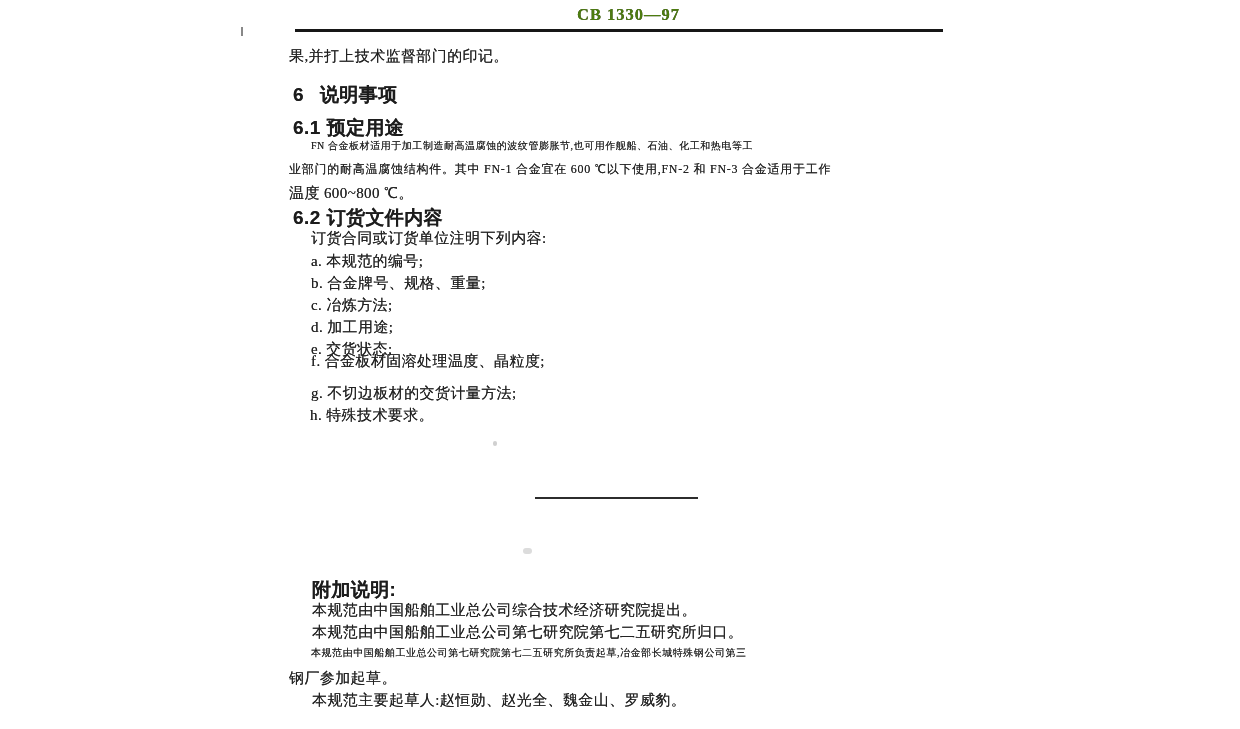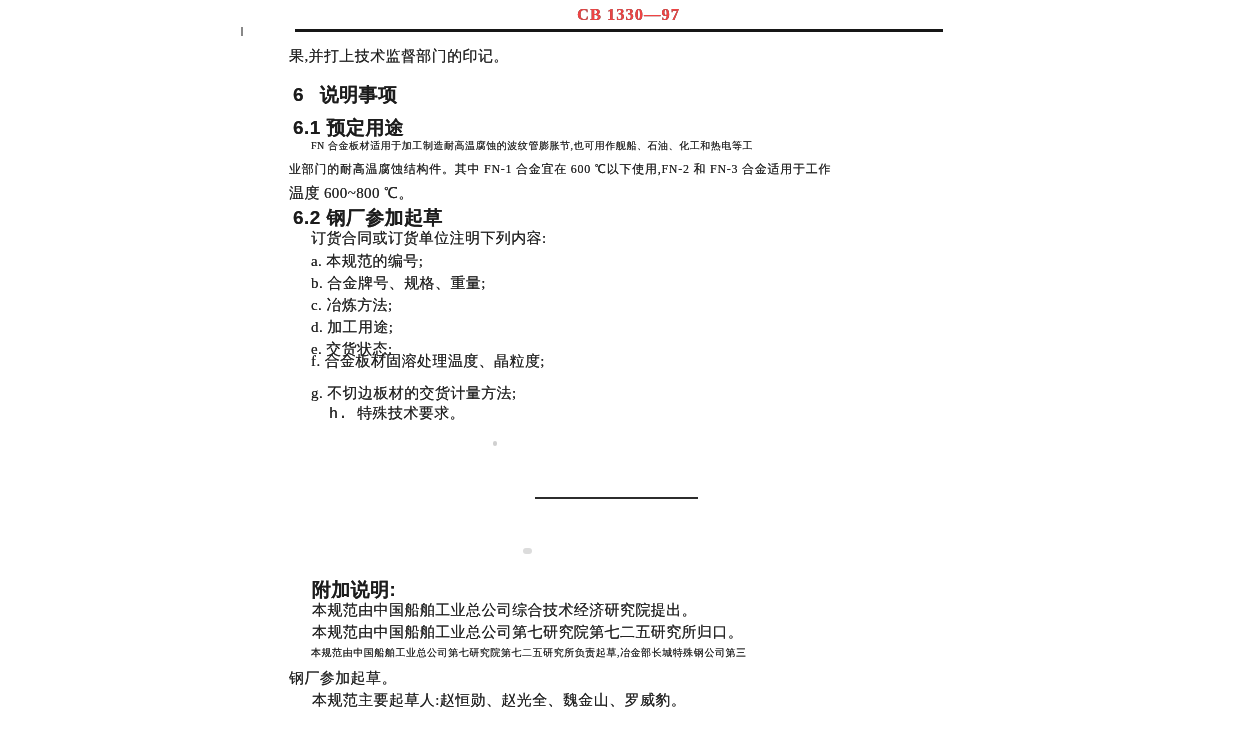--- a/index.html
+++ b/index.html
@@ -11,21 +11,21 @@
     position:absolute; white-space:nowrap; font-size:15px; line-height:1.2;
     letter-spacing:0.4px; text-shadow:0 0 0.5px rgba(45,45,45,0.85);
   }
   .heading { font-family:"Liberation Sans", sans-serif; font-weight:700; font-size:19px; color:#1c1c1c; }
   .secnum-wide { display:inline-block; margin-right:16px; }
   .secnum { display:inline-block; margin-right:6px; }
   .longline { font-size:10px; letter-spacing:0.55px; }
   .longline2 { font-size:12px; letter-spacing:0.75px; }
   .header-code {
     position:absolute; left:577px; top:5px; font-weight:700; font-size:16.5px;
-    letter-spacing:1px; color:#ef4444; white-space:nowrap;
+    letter-spacing:1px; color:#4d7c0f; white-space:nowrap;
     text-shadow:0 0 0.5px rgba(30,30,30,0.9);
   }
   .rule-top { position:absolute; left:295px; top:29px; width:648px; height:3px; background:#171717; }
   .rule-mid { position:absolute; left:535px; top:497px; width:163px; height:2px; background:#2c2c2c; }
   .artifact-tick { position:absolute; left:241px; top:27px; width:2px; height:9px; background:#6a6a6a; opacity:0.8; }
   .artifact-speck { position:absolute; left:523px; top:548px; width:9px; height:6px; background:#9a9a9a; opacity:0.35; border-radius:3px; }
   .artifact-dot { position:absolute; left:493px; top:441px; width:4px; height:5px; background:#8a8a8a; opacity:0.4; border-radius:2px; }
 </style>
 </head>
 <body>
@@ -43,32 +43,32 @@
   </div>
 
   <div class="line heading" style="left:293px; top:117px;">
     <span class="secnum">6.1</span><span>预定用途</span>
   </div>
   <div class="line longline" style="left:311px; top:140px;">FN 合金板材适用于加工制造耐高温腐蚀的波纹管膨胀节,也可用作舰船、石油、化工和热电等工</div>
   <div class="line longline2" style="left:289px; top:162px;">业部门的耐高温腐蚀结构件。其中 FN-1 合金宜在 600 ℃以下使用,FN-2 和 FN-3 合金适用于工作</div>
   <div class="line" style="left:289px; top:184px;">温度 600~800 ℃。</div>
 
   <div class="line heading" style="left:293px; top:207px;">
-    <span class="secnum">6.2</span><span>钢厂参加起草</span>
+    <span class="secnum">6.2</span><span>订货文件内容</span>
   </div>
   <div class="line" style="left:311px; top:229px;">订货合同或订货单位注明下列内容:</div>
 
   <div class="line" style="left:311px; top:252px;">a. 本规范的编号;</div>
   <div class="line" style="left:311px; top:274px;">b. 合金牌号、规格、重量;</div>
   <div class="line" style="left:311px; top:296px;">c. 冶炼方法;</div>
   <div class="line" style="left:311px; top:318px;">d. 加工用途;</div>
   <div class="line" style="left:311px; top:340px;">e. 交货状态;</div>
   <div class="line" style="left:311px; top:352px;">f. 合金板材固溶处理温度、晶粒度;</div>
   <div class="line" style="left:311px; top:384px;">g. 不切边板材的交货计量方法;</div>
-  <div class="line" style="left:329px; top:406px;font-family:Liberation Mono, monospace;">h. 特殊技术要求。</div>
+  <div class="line" style="left:310px; top:406px;">h. 特殊技术要求。</div>
 
   <div class="artifact-dot"></div>
   <div class="rule-mid"></div>
   <div class="artifact-speck"></div>
 
   <div class="line heading" style="left:312px; top:579px;">附加说明:</div>
   <div class="line" style="left:312px; top:601px;">本规范由中国船舶工业总公司综合技术经济研究院提出。</div>
   <div class="line" style="left:312px; top:623px;">本规范由中国船舶工业总公司第七研究院第七二五研究所归口。</div>
   <div class="line longline" style="left:311px; top:647px;">本规范由中国船舶工业总公司第七研究院第七二五研究所负责起草,冶金部长城特殊钢公司第三</div>
   <div class="line" style="left:289px; top:669px;">钢厂参加起草。</div>

